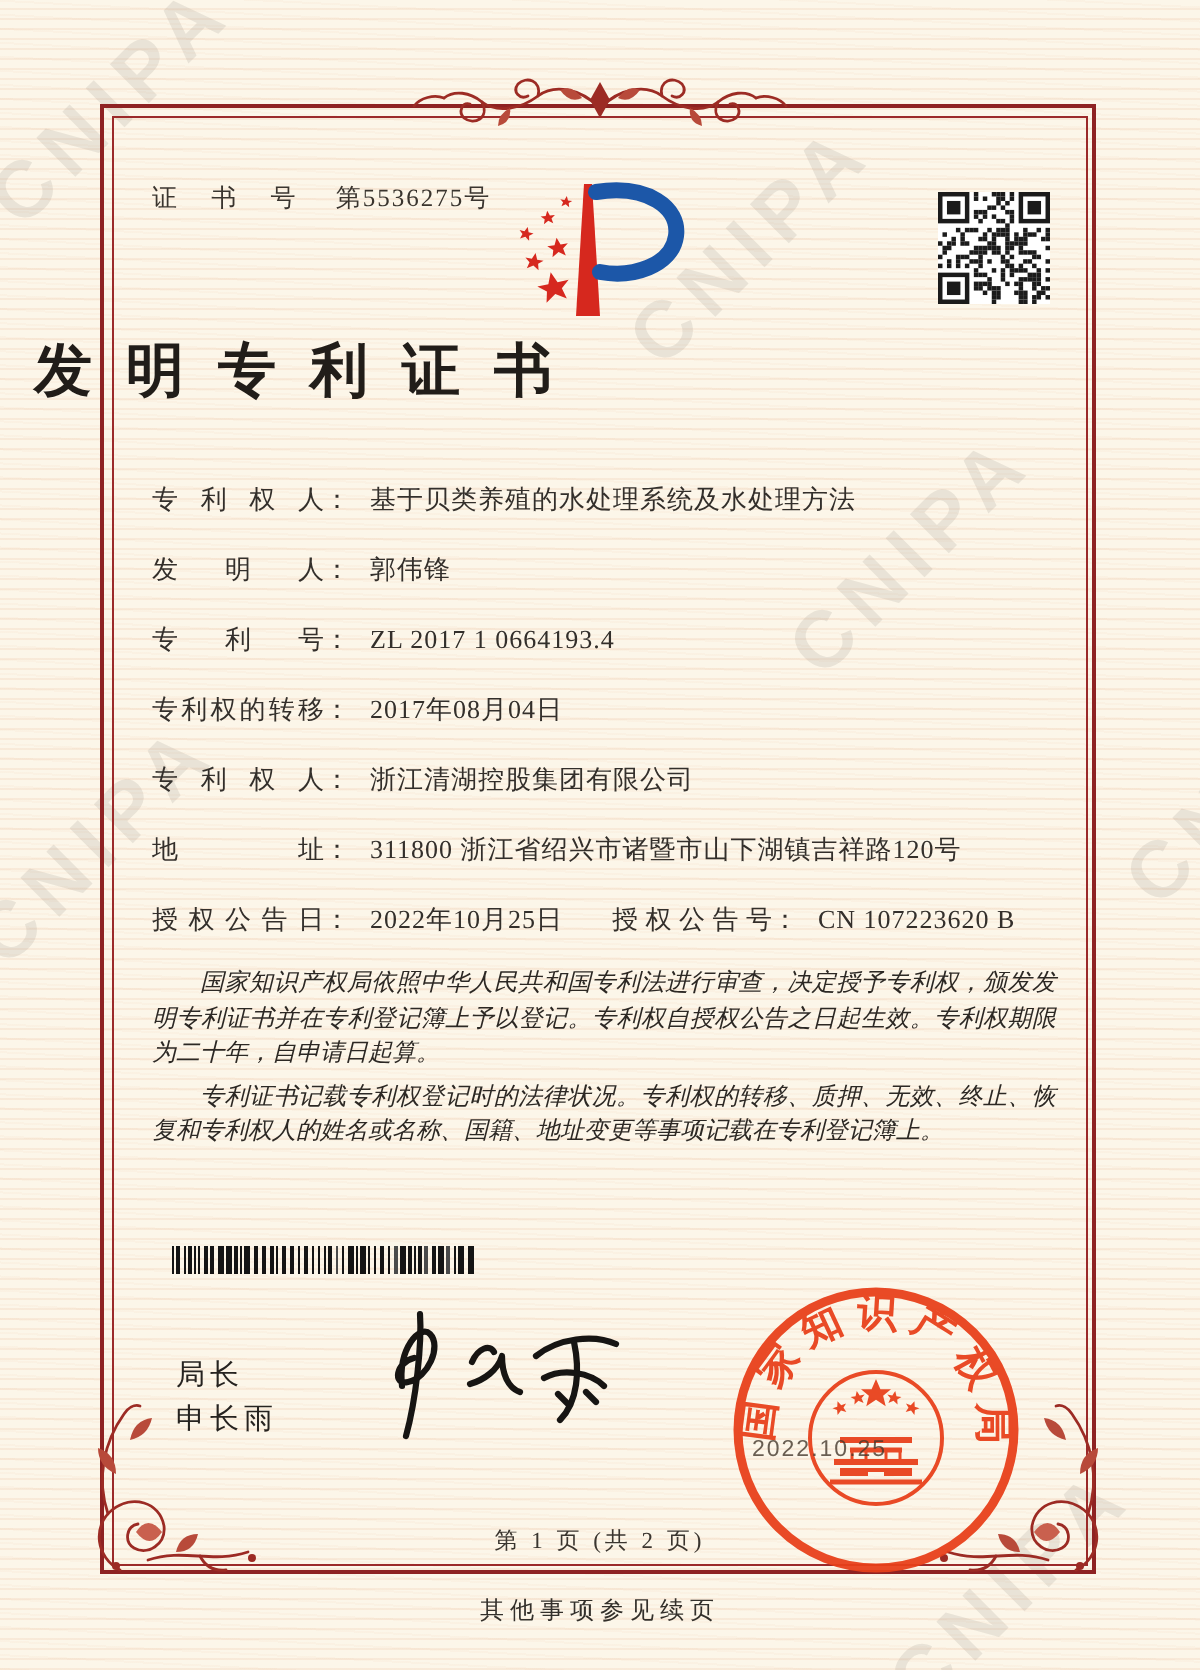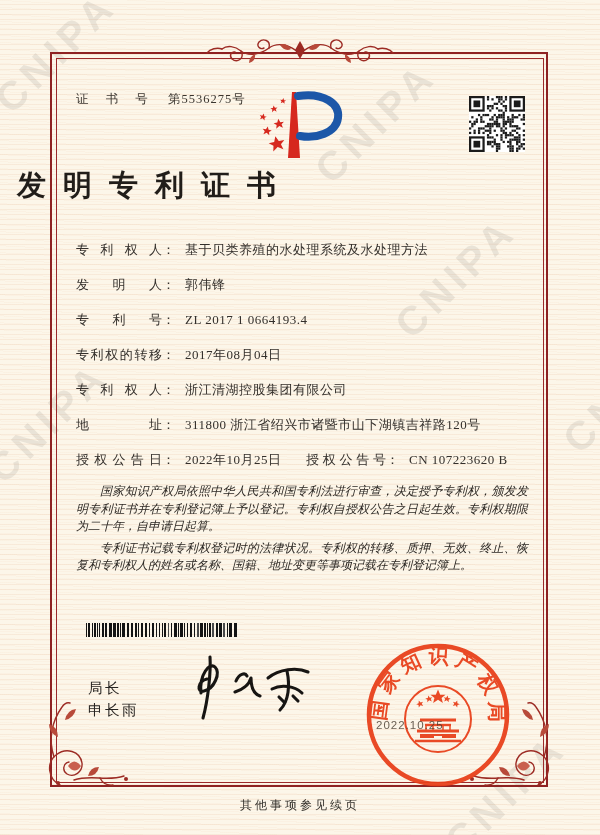--- a/index.html
+++ b/index.html
@@ -459,15 +459,16 @@
         <path d="M63,85 V90 M70,85 V90 M80,85 V90 M87,85 V90" stroke-width="1.5"></path>
         <path d="M54,91 H96" stroke-width="3"></path>
         <path d="M52,101 H98" stroke-width="2.4"></path>
       </g>
       <rect x="57" y="94" width="36" height="4"></rect>
       <rect x="71" y="96" width="8" height="2" fill="#fcf6e9"></rect>
     </g>
   </svg>
   <div class="seal-date">2022.10.25</div>
 
+  <div class="page-num">第 1 页 (共 2 页)</div>
   <div class="cont-note">其他事项参见续页</div>
 
 </div>
 
 </body></html>

